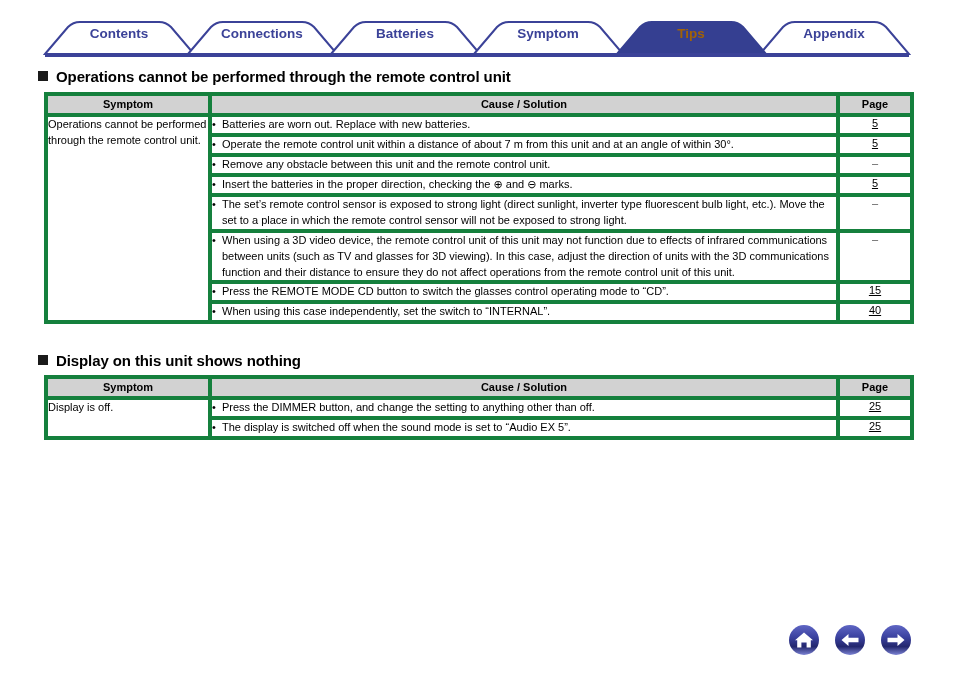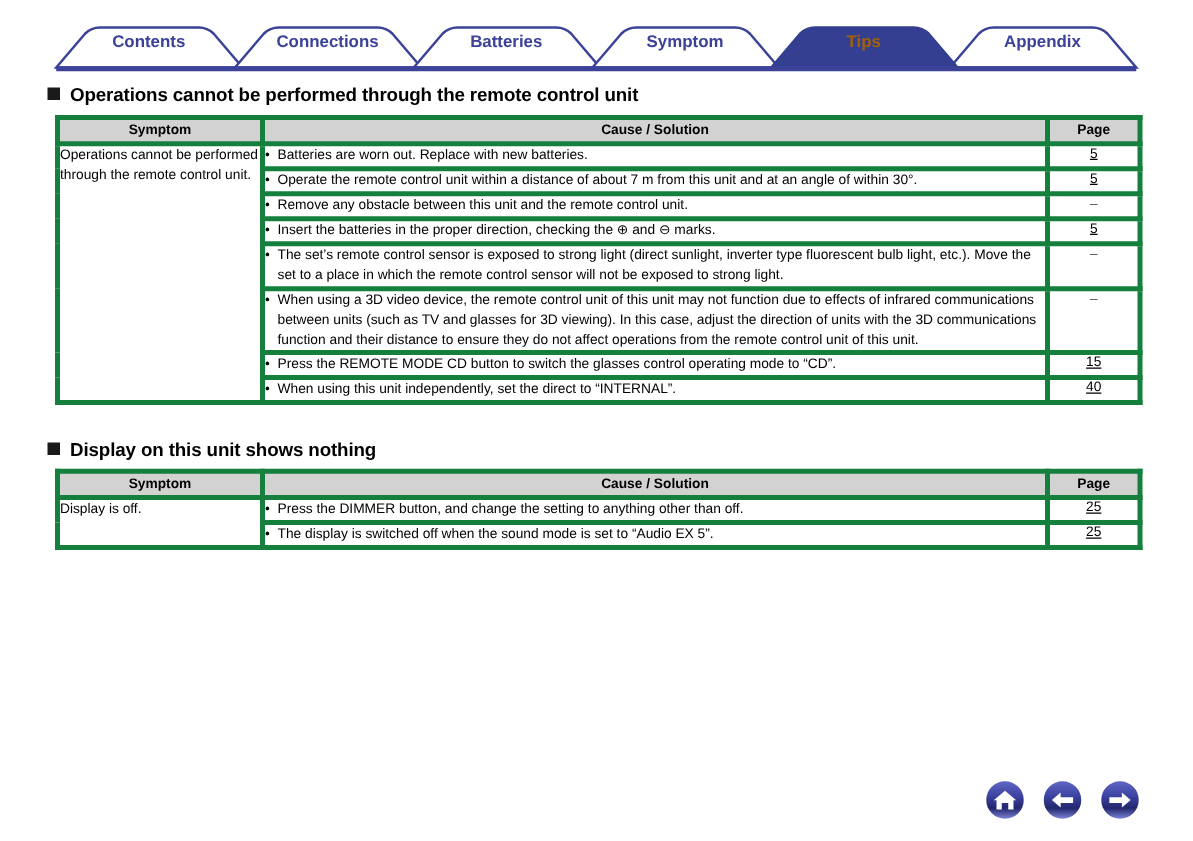--- a/index.html
+++ b/index.html
@@ -230,21 +230,21 @@
             <span class="dot">•</span>
             <span class="btext">Press the REMOTE MODE CD button to switch the glasses control operating mode to “CD”.</span>
           </div>
       </td>
       <td class="page"><span class="lnk">15</span></td>
     </tr>
     <tr>
       <td class="cause">
         <div class="bullet-row">
             <span class="dot">•</span>
-            <span class="btext">When using this unit independently, set the direct to “INTERNAL”.</span>
+            <span class="btext">When using this case independently, set the switch to “INTERNAL”.</span>
           </div>
       </td>
       <td class="page"><span class="lnk">40</span></td>
     </tr>
   </tbody>
 </table>
 
 <div class="section-heading" style="top:352px">
   <span class="sq"></span><span>Display on this unit shows nothing</span>
 </div>

